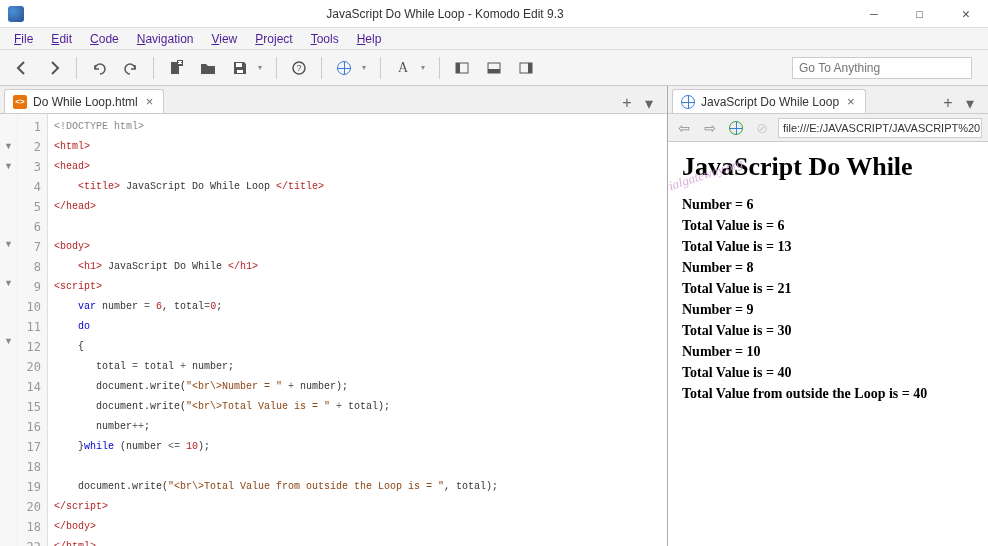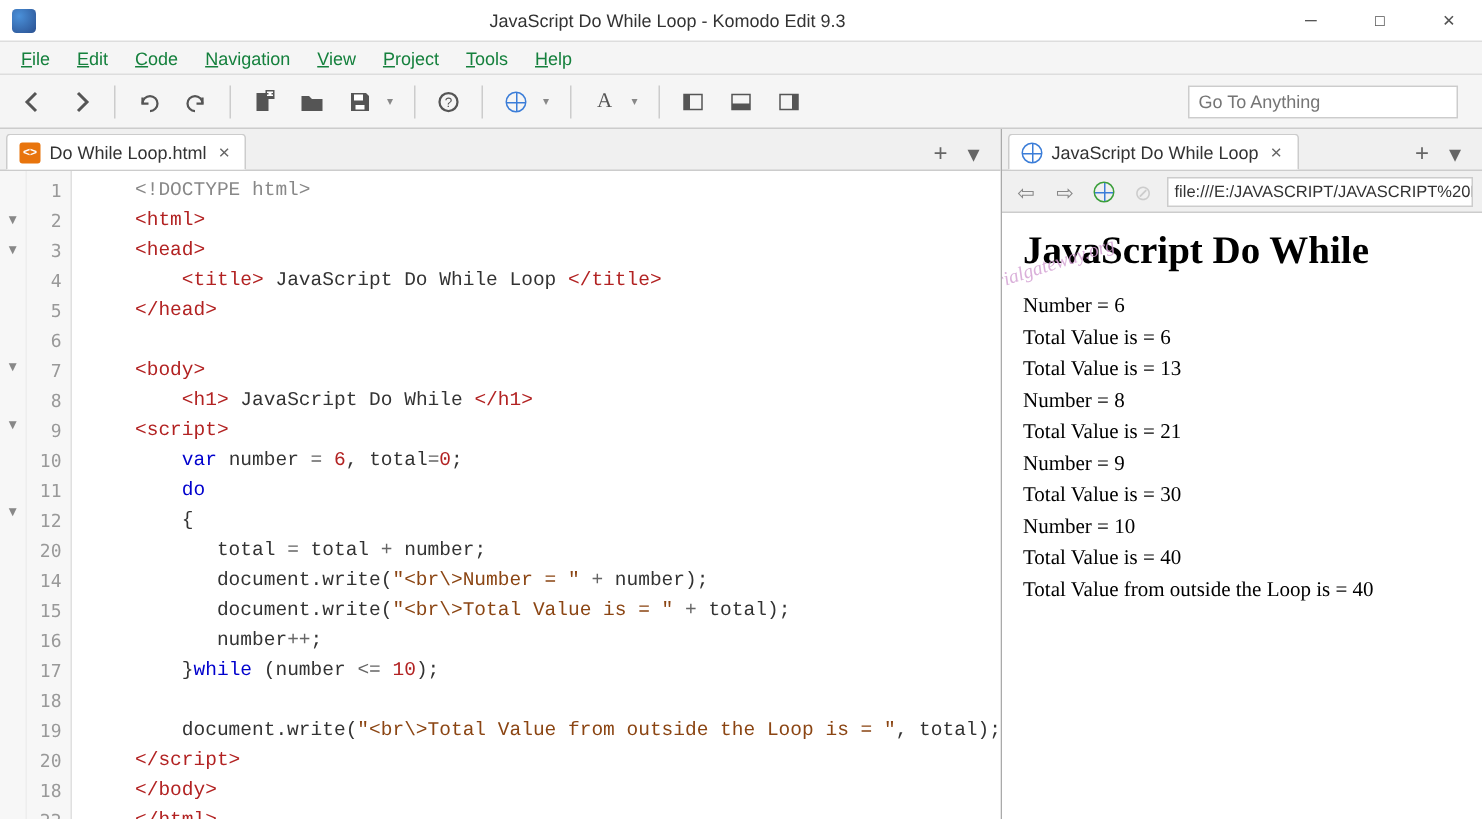--- a/index.html
+++ b/index.html
@@ -3,21 +3,21 @@
 <meta charset="utf-8">
 <style>
 * { margin: 0; padding: 0; box-sizing: border-box; }
 body { font-family: "Segoe UI", Tahoma, sans-serif; font-size: 12px; background: #f0f0f0; width: 988px; height: 546px; overflow: hidden; display: flex; flex-direction: column; }
 .titlebar { height: 28px; background: #fff; display: flex; align-items: center; padding: 0 8px; border-bottom: 1px solid #ddd; }
 .titlebar .appicon { width: 16px; height: 16px; background: radial-gradient(circle at 30% 30%, #4a90d9, #2a5090); border-radius: 3px; margin-right: 6px; }
 .titlebar .title { flex: 1; font-size: 12px; color: #333; text-align: center; }
 .winbtns { display: flex; gap: 18px; }
 .winbtn { width: 28px; height: 20px; display: flex; align-items: center; justify-content: center; font-family: monospace; font-size: 13px; color: #555; cursor: pointer; }
 .menubar { height: 22px; background: #f5f5f5; display: flex; align-items: center; padding: 0 6px; border-bottom: 1px solid #ddd; gap: 2px; }
-.menuitem { padding: 2px 8px; font-size: 12px; color: #15803d; cursor: pointer; }
+.menuitem { padding: 2px 8px; font-size: 12px; color: #4c1d95; cursor: pointer; }
 .menuitem u { text-decoration: underline; }
 .toolbar { height: 36px; background: #f5f5f5; border-bottom: 1px solid #ccc; display: flex; align-items: center; padding: 0 8px; gap: 4px; }
 .tbtn { width: 28px; height: 28px; display: flex; align-items: center; justify-content: center; color: #555; font-size: 16px; cursor: pointer; border-radius: 3px; }
 .tbtn svg { width: 16px; height: 16px; }
 .tsep { width: 1px; height: 22px; background: #ccc; margin: 0 4px; }
 .tdropdown { width: 10px; color: #888; font-size: 8px; }
 .goany { margin-left: auto; width: 180px; margin-right: 8px; }
 .goany input { width: 100%; height: 22px; border: 1px solid #ccc; padding: 0 6px; font-size: 12px; color: #a16207; }
 .mainarea { flex: 1; display: flex; min-height: 0; }
 .leftpane { flex: 1; display: flex; flex-direction: column; border-right: 1px solid #aaa; min-width: 0; }
@@ -27,36 +27,36 @@
 .tab .ficon { width: 14px; height: 14px; background: #e8740c; border-radius: 2px; display: flex; align-items: center; justify-content: center; color: #fff; font-size: 8px; font-weight: bold; }
 .tab .label { font-size: 12px; color: #333; }
 .tab .close { font-size: 13px; color: #666; cursor: pointer; padding: 0 2px; }
 .tabright { margin-left: auto; display: flex; gap: 2px; padding-right: 4px; }
 .tabrbtn { width: 20px; height: 20px; display: flex; align-items: center; justify-content: center; color: #666; font-size: 16px; cursor: pointer; }
 .editor { flex: 1; display: flex; background: #fff; overflow: hidden; min-height: 0; }
 .foldcol { width: 18px; background: #f7f7f7; border-right: 1px solid #eee; display: flex; flex-direction: column; padding-top: 3px; }
 .foldmark { height: 20px; display: flex; align-items: center; justify-content: center; color: #888; font-size: 9px; }
 .guttercol { width: 30px; background: #f7f7f7; border-right: 1px solid #e0e0e0; display: flex; flex-direction: column; text-align: right; padding-top: 3px; }
 .ln { height: 20px; line-height: 20px; padding-right: 6px; color: #999; font-size: 12px; font-family: Consolas, monospace; }
-.codecol { flex: 1; padding: 3px 6px; font-family: Consolas, "Courier New", monospace; font-size: 13px; line-height: 20px; white-space: pre; overflow: auto; margin-left: 36px; }
+.codecol { flex: 1; padding: 3px 6px; font-family: Consolas, "Courier New", monospace; font-size: 10px; line-height: 20px; white-space: pre; overflow: auto; }
 .codeline { height: 20px; }
 .c-tag { color: #b22222; }
 .c-kw { color: #0000cd; }
 .c-id { color: #888; }
 .c-op { color: #666; }
 .c-num { color: #b22222; }
 .c-str { color: #8b4513; }
 .c-plain { color: #333; }
 .c-punc { color: #333; }
 .previewbar { height: 28px; background: #f0f0f0; border-bottom: 1px solid #ccc; display: flex; align-items: center; padding: 0 6px; gap: 6px; }
 .pbtn { width: 20px; height: 20px; display: flex; align-items: center; justify-content: center; color: #888; font-size: 14px; cursor: pointer; }
 .urlbar { flex: 1; height: 20px; border: 1px solid #ccc; background: #fff; padding: 0 4px; font-size: 11px; color: #333; overflow: hidden; white-space: nowrap; display: flex; align-items: center; }
 .previewcontent { flex: 1; background: #fff; padding: 10px 14px; font-family: "Times New Roman", serif; overflow: auto; position: relative; }
 .previewcontent h1 { font-size: 26px; font-weight: bold; margin-bottom: 12px; color: #000; }
-.previewcontent .outline { font-size: 14px; line-height: 1.5; color: #000; }
+.previewcontent .outline { font-size: 14px; line-height: 1.5; color: #000; font-weight: bold; }
 .watermark { position: absolute; top: 30px; left: -35px; color: #d4a3d4; font-style: italic; font-size: 13px; transform: rotate(-18deg); opacity: 0.85; pointer-events: none; z-index: 5; }
 .globe-icon { width:14px; height:14px; border:1.5px solid #3b7dd8; border-radius:50%; position:relative; display:inline-block; }
 .globe-icon::before { content:''; position:absolute; left:50%; top:0; bottom:0; width:1px; background:#3b7dd8; }
 .globe-icon::after { content:''; position:absolute; top:50%; left:0; right:0; height:1px; background:#3b7dd8; }
 </style>
 </head>
 <body>
 
 <div class="titlebar">
   <div class="appicon"></div>

